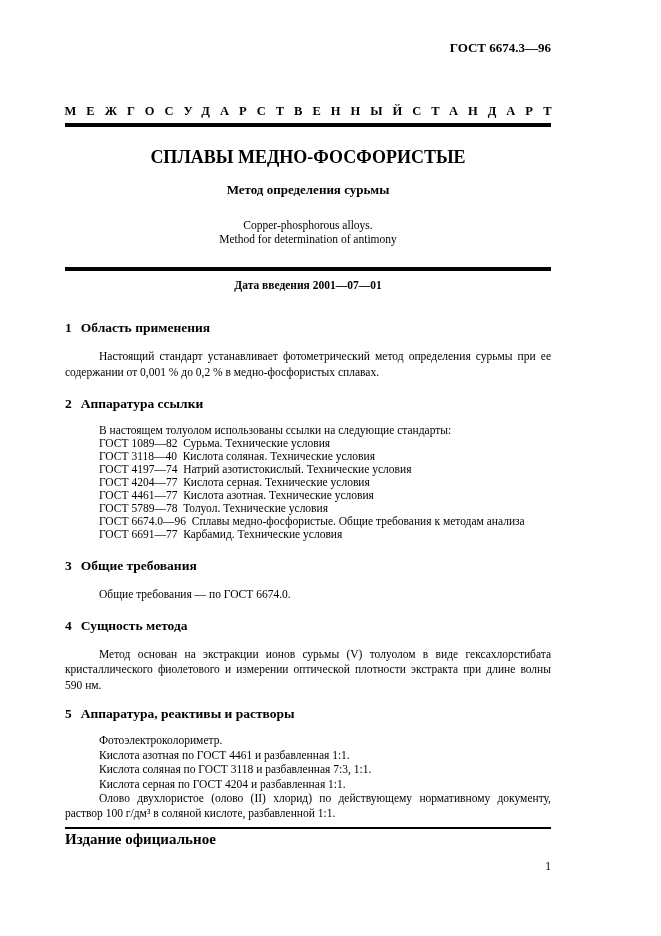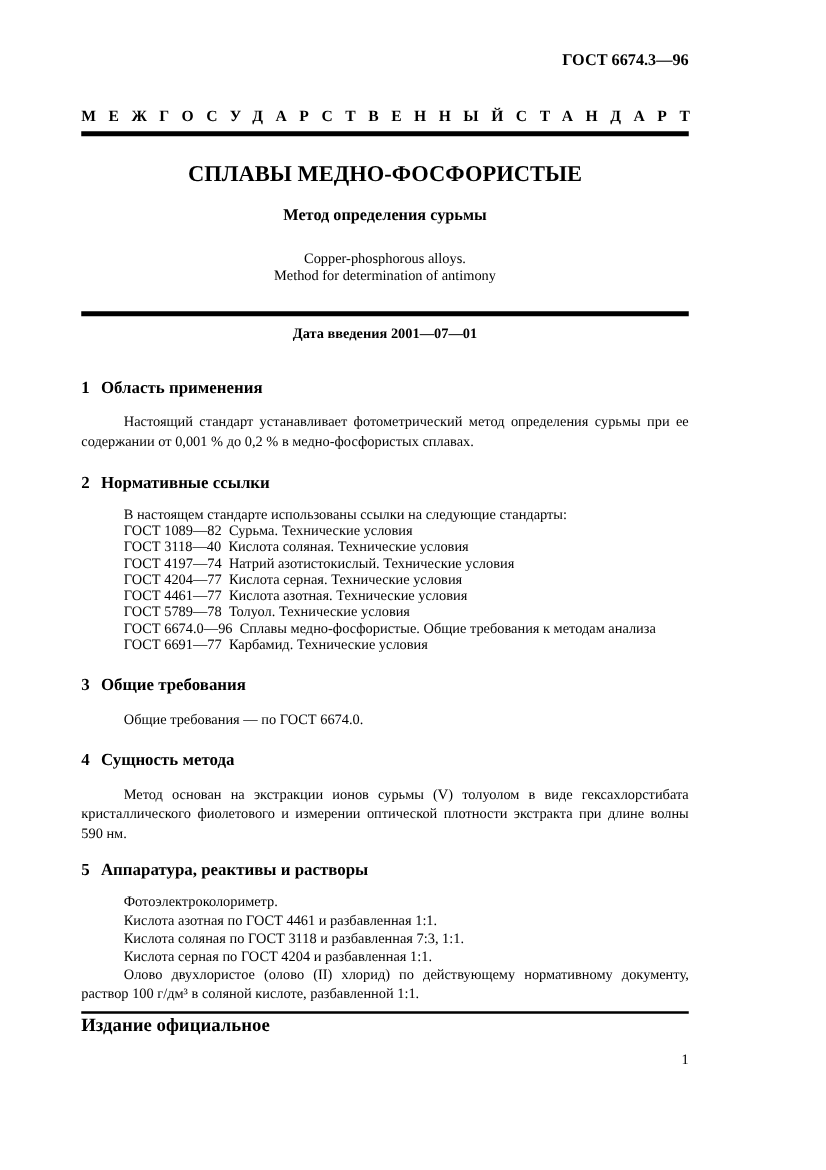--- a/index.html
+++ b/index.html
@@ -20,23 +20,23 @@
     height: 936px;
     padding: 40px 65px 0 65px;
   }
   .doc-code {
     text-align: right;
     font-weight: bold;
     font-size: 13px;
     line-height: 15px;
   }
   .banner {
-    margin-top: 31px;
+    margin-top: 49px;
     display: flex;
-    justify-content: space-between;
+    justify-content: center;
     font-weight: bold;
     font-size: 12.5px;
     line-height: 15px;
     white-space: nowrap;
   }
   .banner span { letter-spacing: 10px; }
   .banner span:last-child { margin-right: -10px; }
   .rule-thick {
     height: 4px;
     background: #000;
@@ -149,24 +149,24 @@
   <div class="rule-thick-2"></div>
 
   <div class="intro-date">Дата введения 2001—07—01</div>
 
   <div class="sec-heading mt-h1">
     <span class="sec-num">1</span><span>Область применения</span>
   </div>
   <div class="para mt-p">Настоящий стандарт устанавливает фотометрический метод определения сурьмы при ее содержании от 0,001 % до 0,2 % в медно-фосфористых сплавах.</div>
 
   <div class="sec-heading mt-h2">
-    <span class="sec-num">2</span><span>Нормативные ссылки</span>
+    <span class="sec-num">2</span><span>Аппаратура ссылки</span>
   </div>
   <div class="ref-block">
-    <div class="ref-line">В настоящем стандарте использованы ссылки на следующие стандарты:</div>
+    <div class="ref-line">В настоящем толуолом использованы ссылки на следующие стандарты:</div>
     <div class="ref-line">ГОСТ 1089—82  Сурьма. Технические условия</div>
     <div class="ref-line">ГОСТ 3118—40  Кислота соляная. Технические условия</div>
     <div class="ref-line">ГОСТ 4197—74  Натрий азотистокислый. Технические условия</div>
     <div class="ref-line">ГОСТ 4204—77  Кислота серная. Технические условия</div>
     <div class="ref-line">ГОСТ 4461—77  Кислота азотная. Технические условия</div>
     <div class="ref-line">ГОСТ 5789—78  Толуол. Технические условия</div>
     <div class="ref-line">ГОСТ 6674.0—96  Сплавы медно-фосфористые. Общие требования к методам анализа</div>
     <div class="ref-line">ГОСТ 6691—77  Карбамид. Технические условия</div>
   </div>
 

